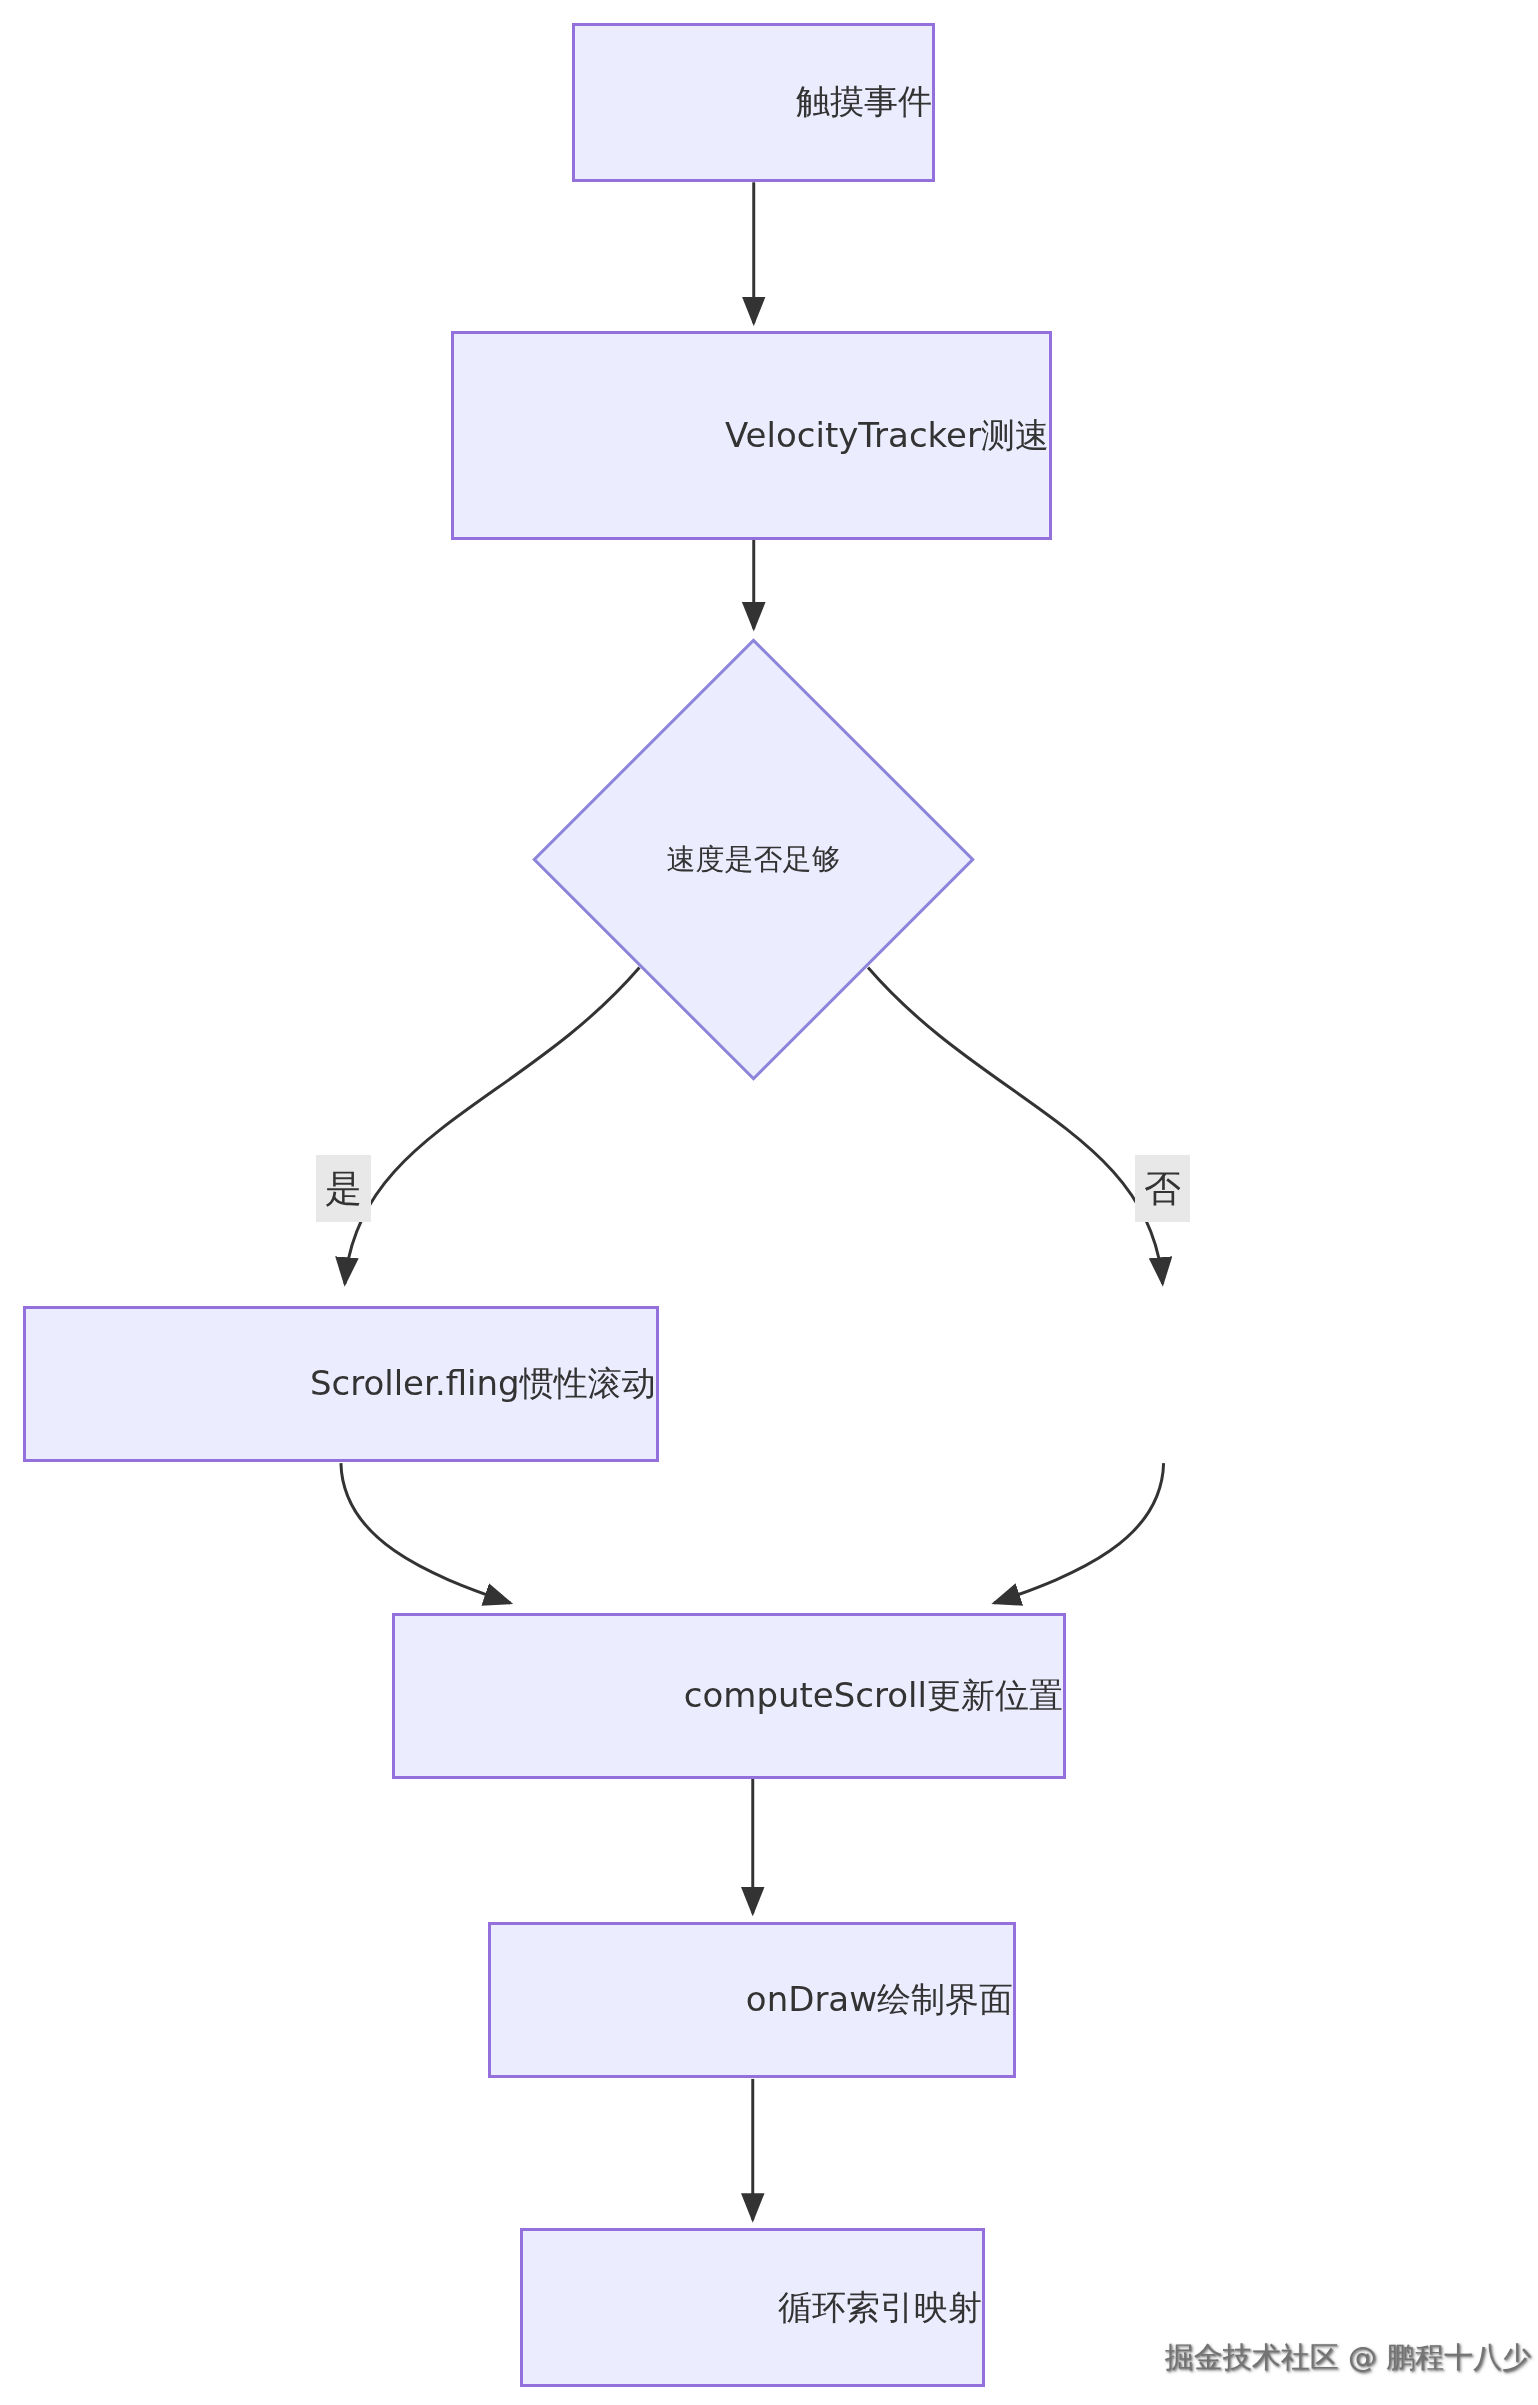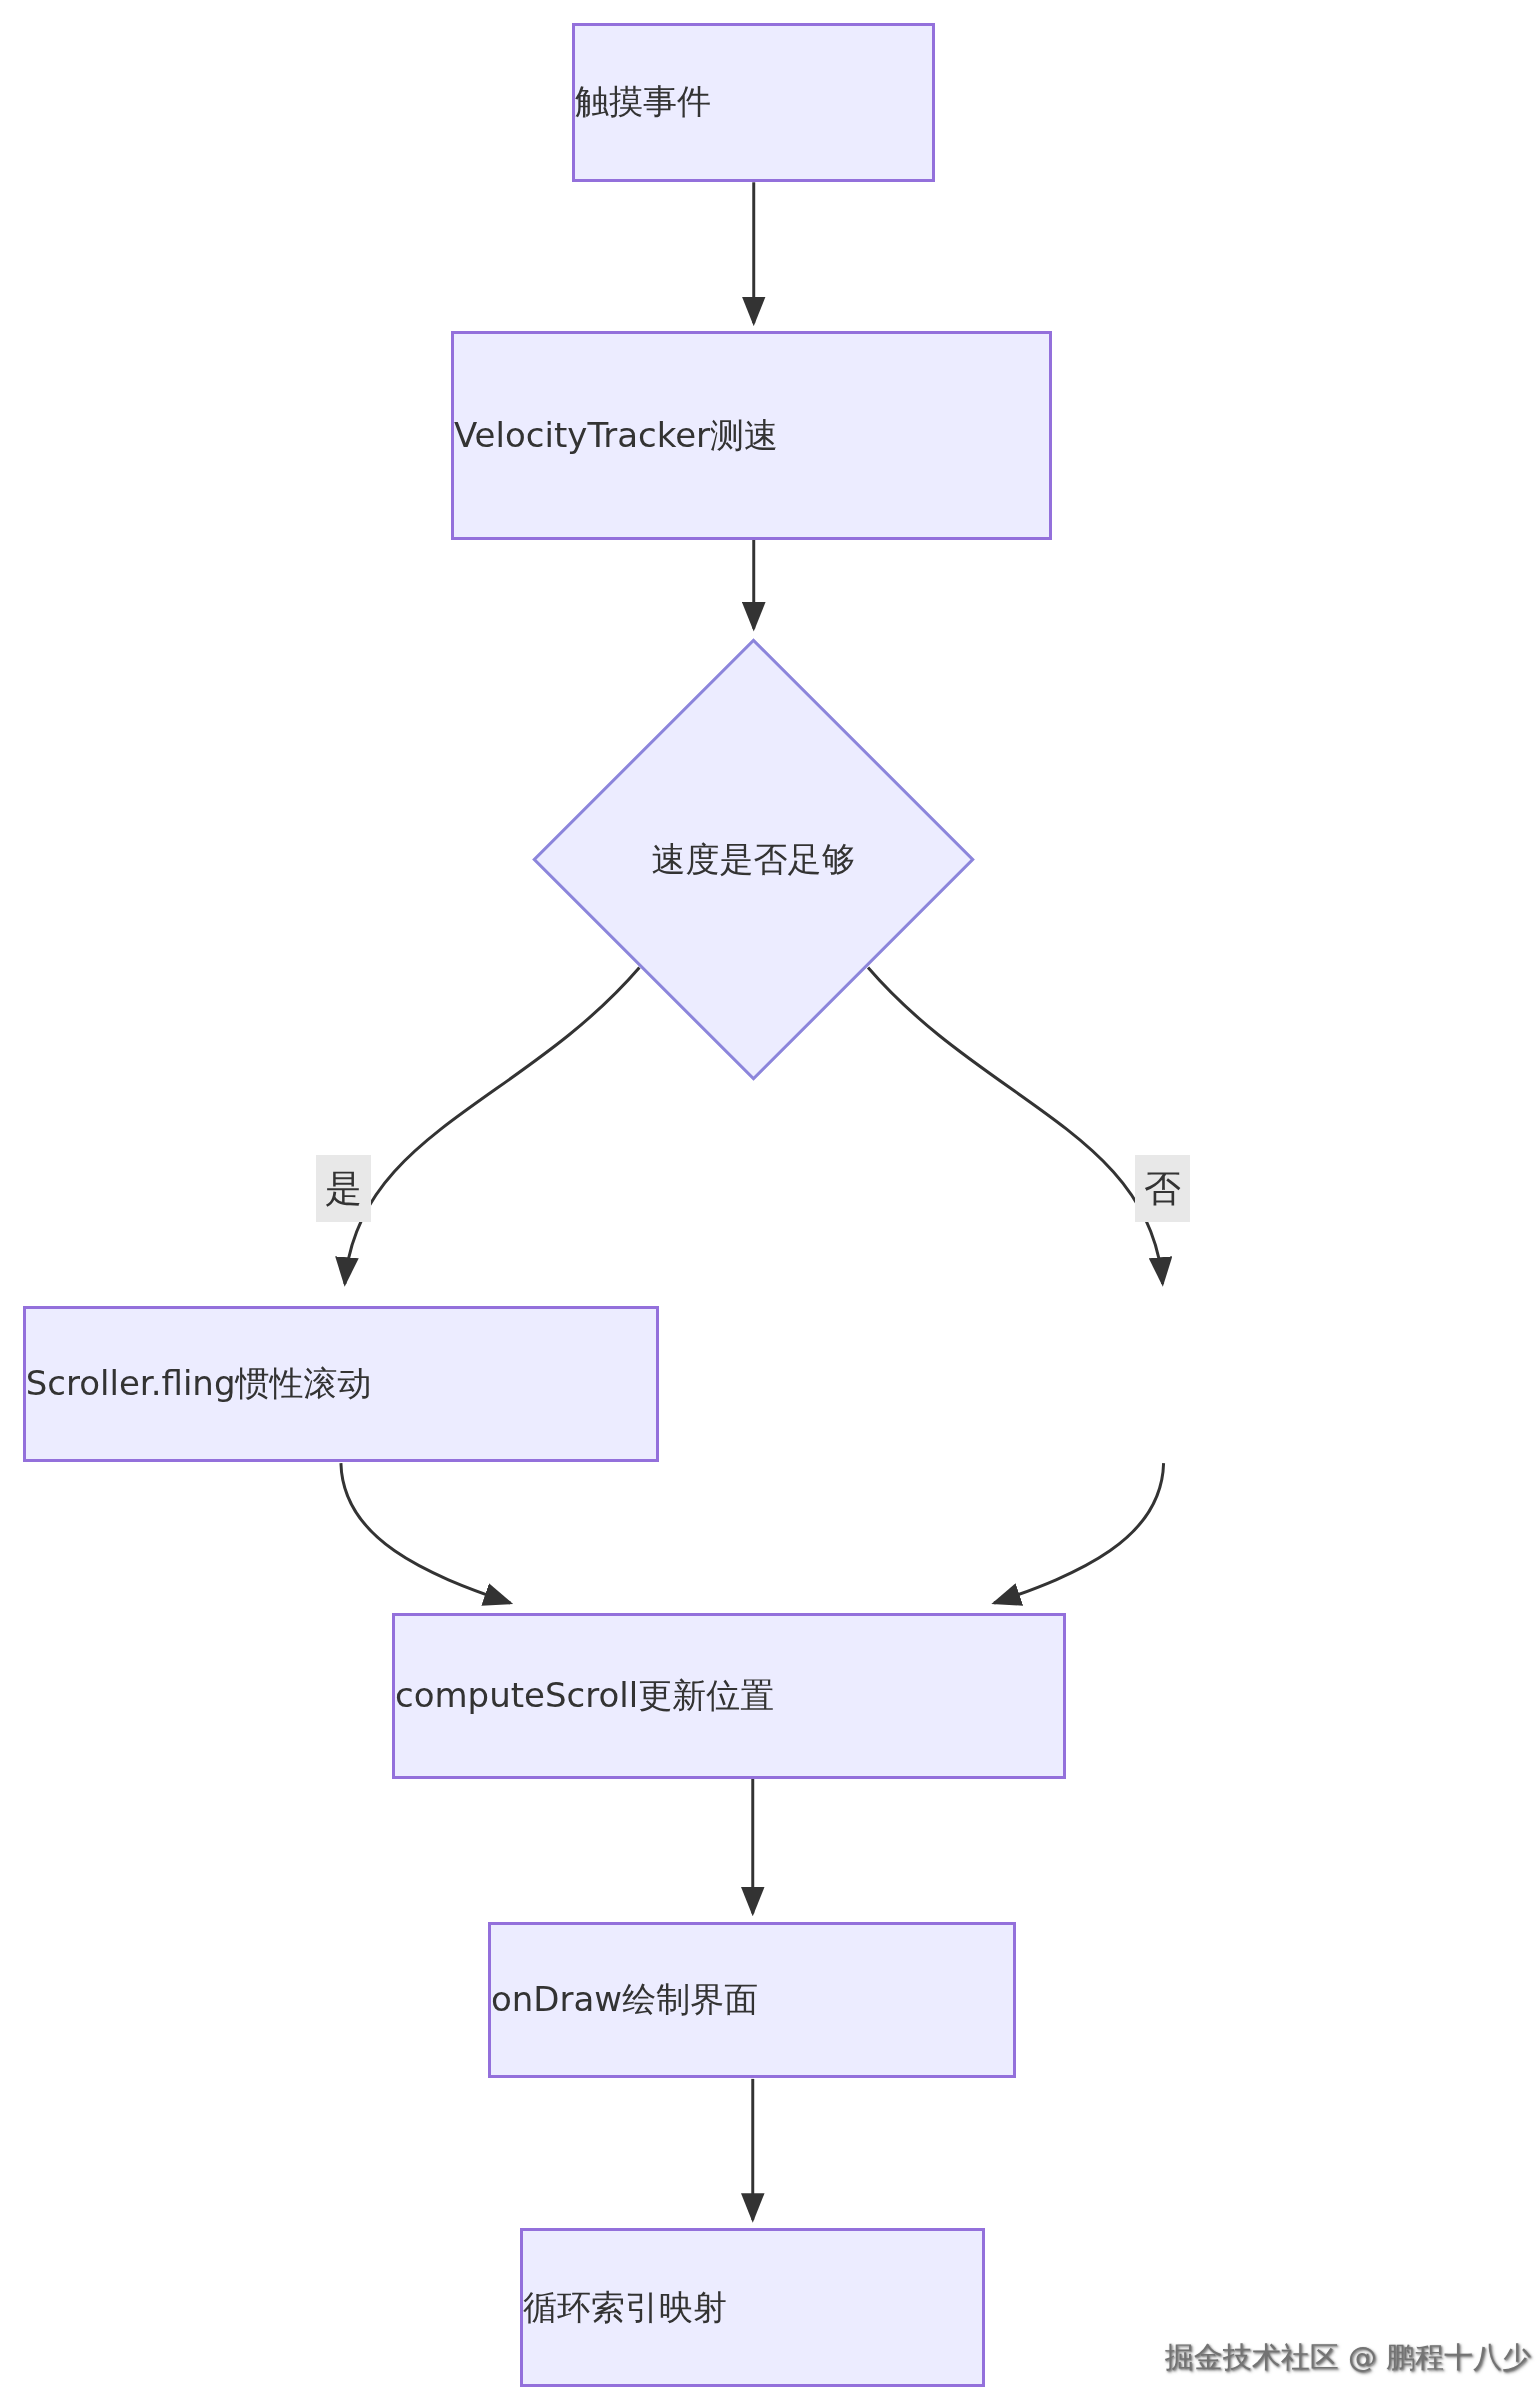--- a/index.html
+++ b/index.html
@@ -15,40 +15,40 @@
     stroke: var(--edge-color, #333333);
     stroke-width: 3px;
   }
   svg.edges .arrowhead { fill: var(--edge-color, #333333); }
 
   .node {
     position: absolute;
     background: var(--node-fill, #ECECFF);
     border: 3px solid var(--node-stroke, #9370DB);
     box-sizing: border-box;
-    display: flex; align-items: center; justify-content: flex-start;
+    display: flex; align-items: center; justify-content: flex-end;
     color: var(--text-color, #333333);
     font-size: 34px;
     text-align: center;
     z-index: 2;
   }
 
   .diamond-wrap { position: absolute; z-index: 2; }
   .diamond-shape {
     position: absolute; left: 0; top: 0; width: 100%; height: 100%;
     background: var(--node-fill, #ECECFF);
     border: 3px solid var(--diamond-stroke, #8C85DB);
     box-sizing: border-box;
     transform: rotate(45deg);
   }
   .diamond-label {
     position: absolute; left: 50%; top: 50%;
     transform: translate(-50%, -50%);
     color: var(--text-color, #333333);
-    font-size: 34px; white-space: nowrap; z-index: 3;
+    font-size: 29px; white-space: nowrap; z-index: 3;
   }
 
   .edge-label {
     position: absolute;
     background: var(--label-bg, #e8e8e8);
     color: var(--text-color, #333333);
     font-size: 37px; line-height: 1;
     padding: 14.8px 8.9px;
     z-index: 3;
   }

